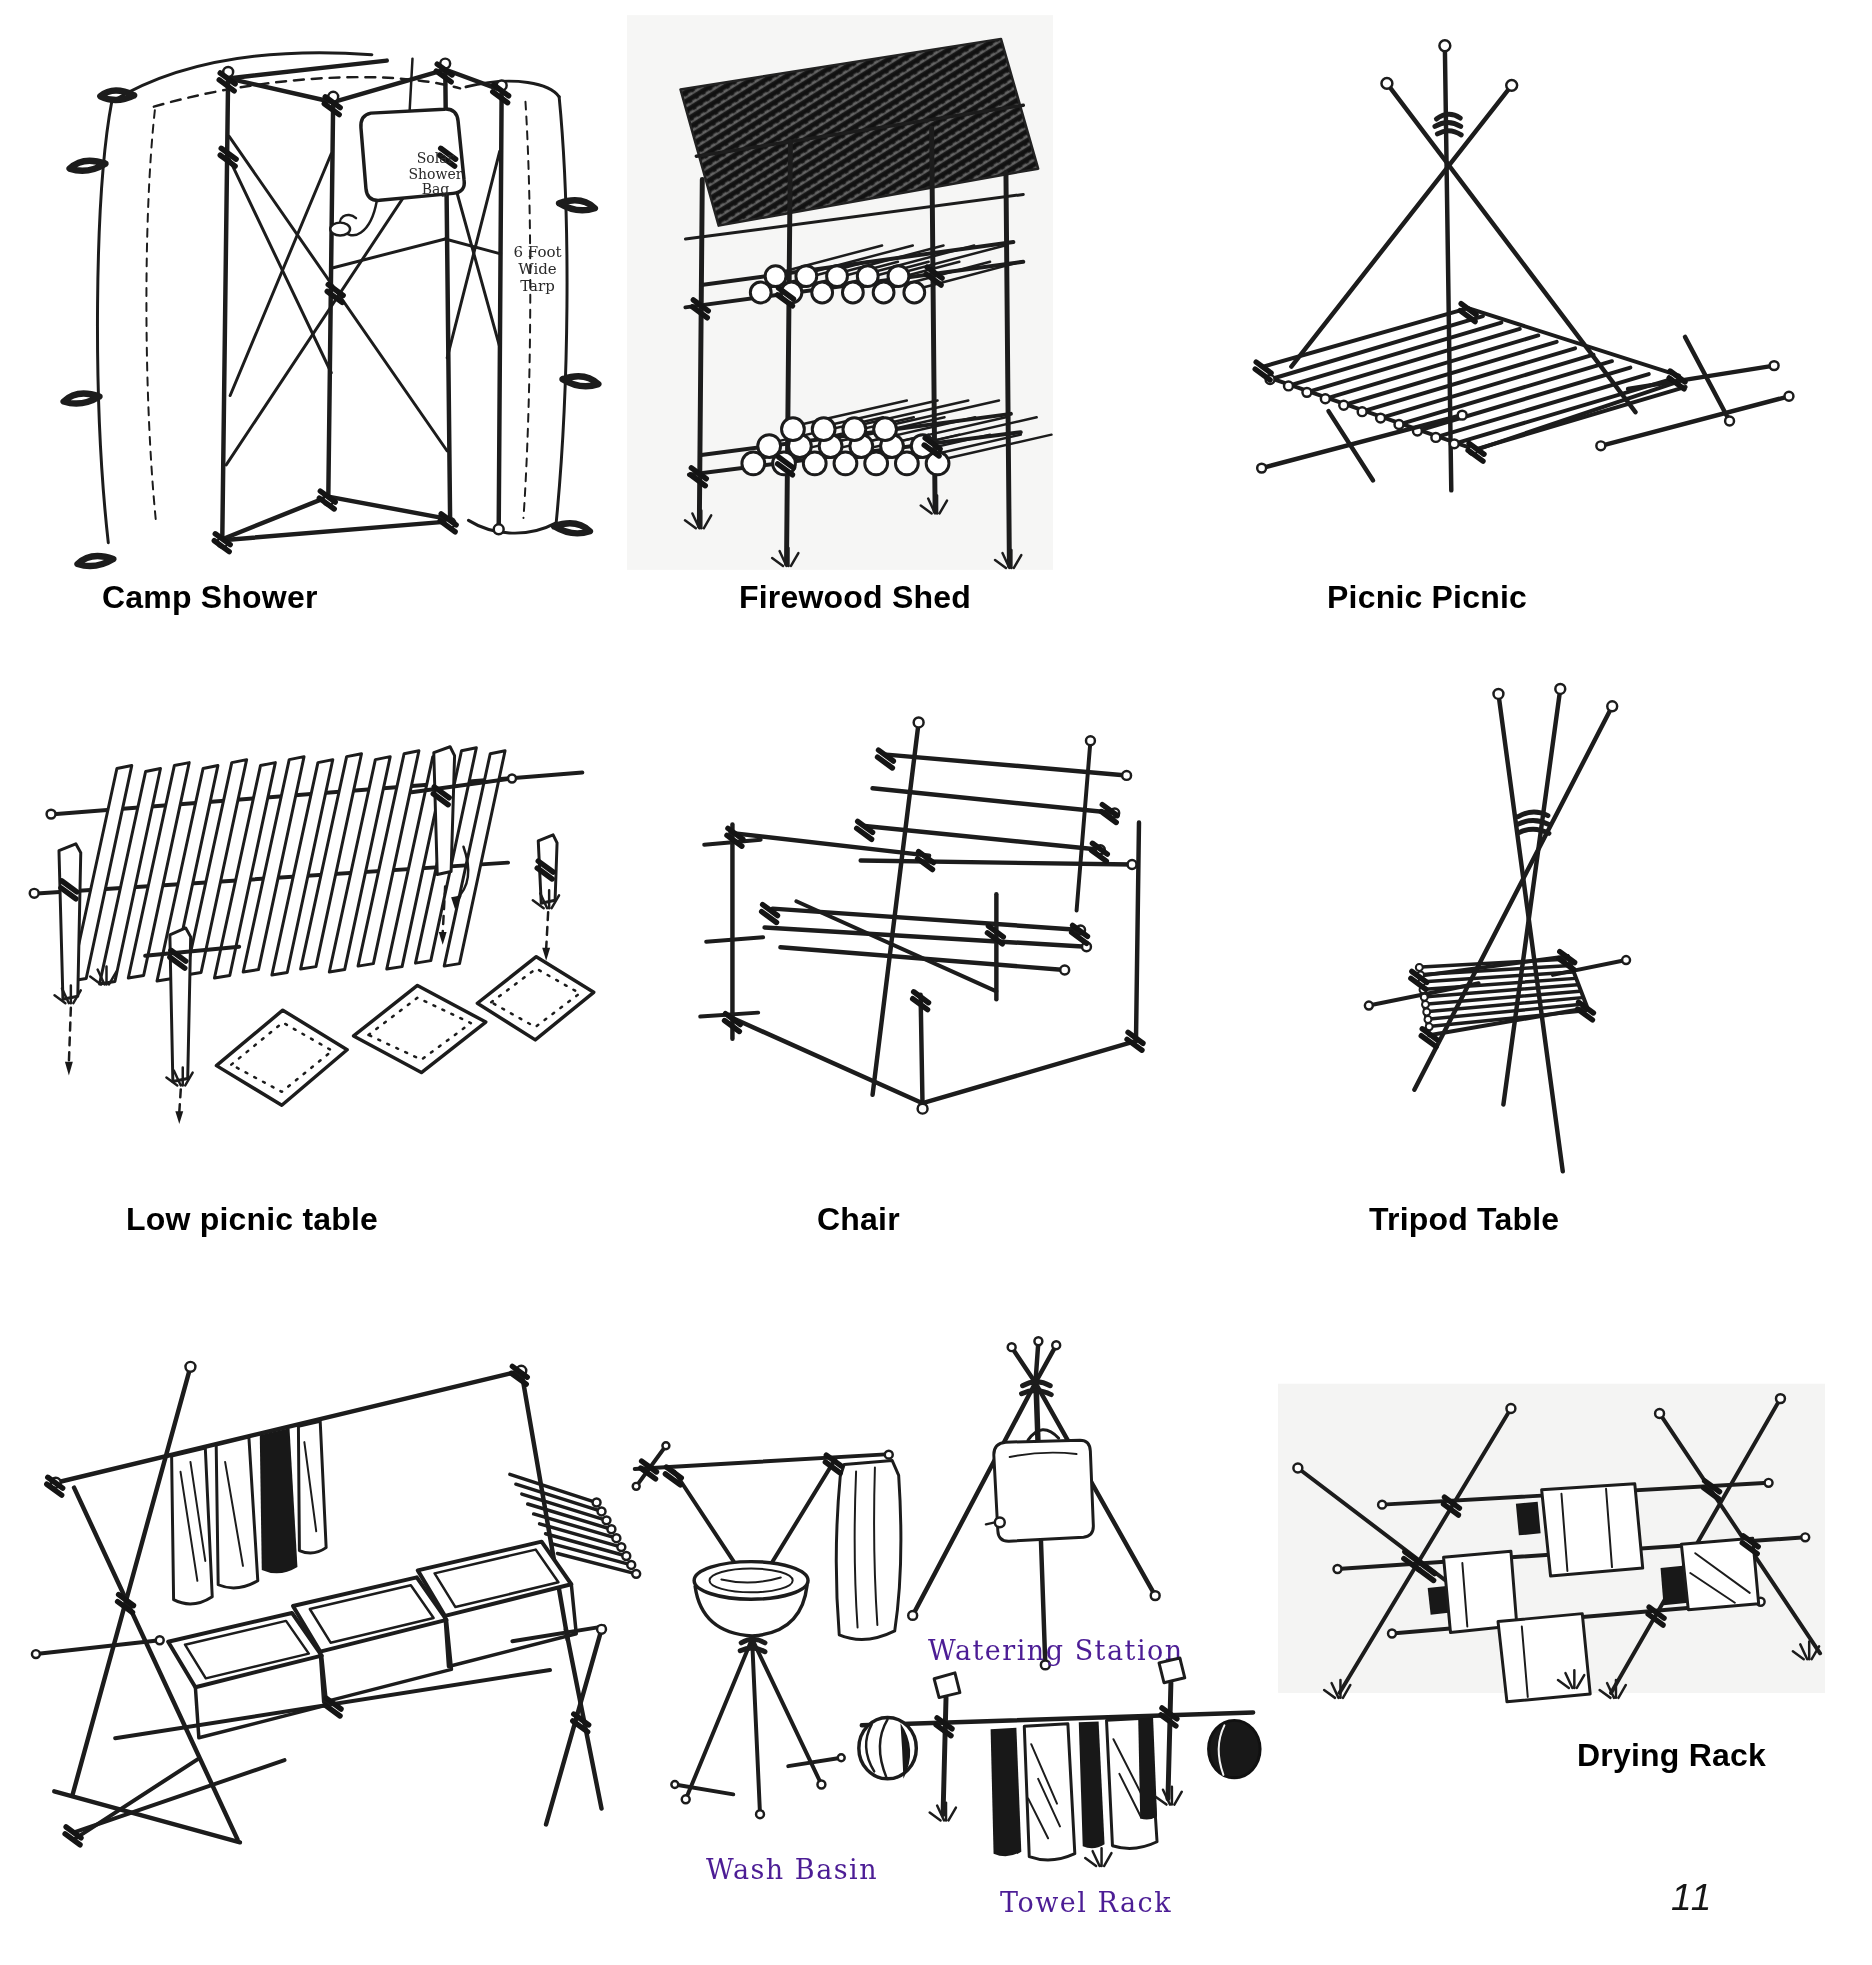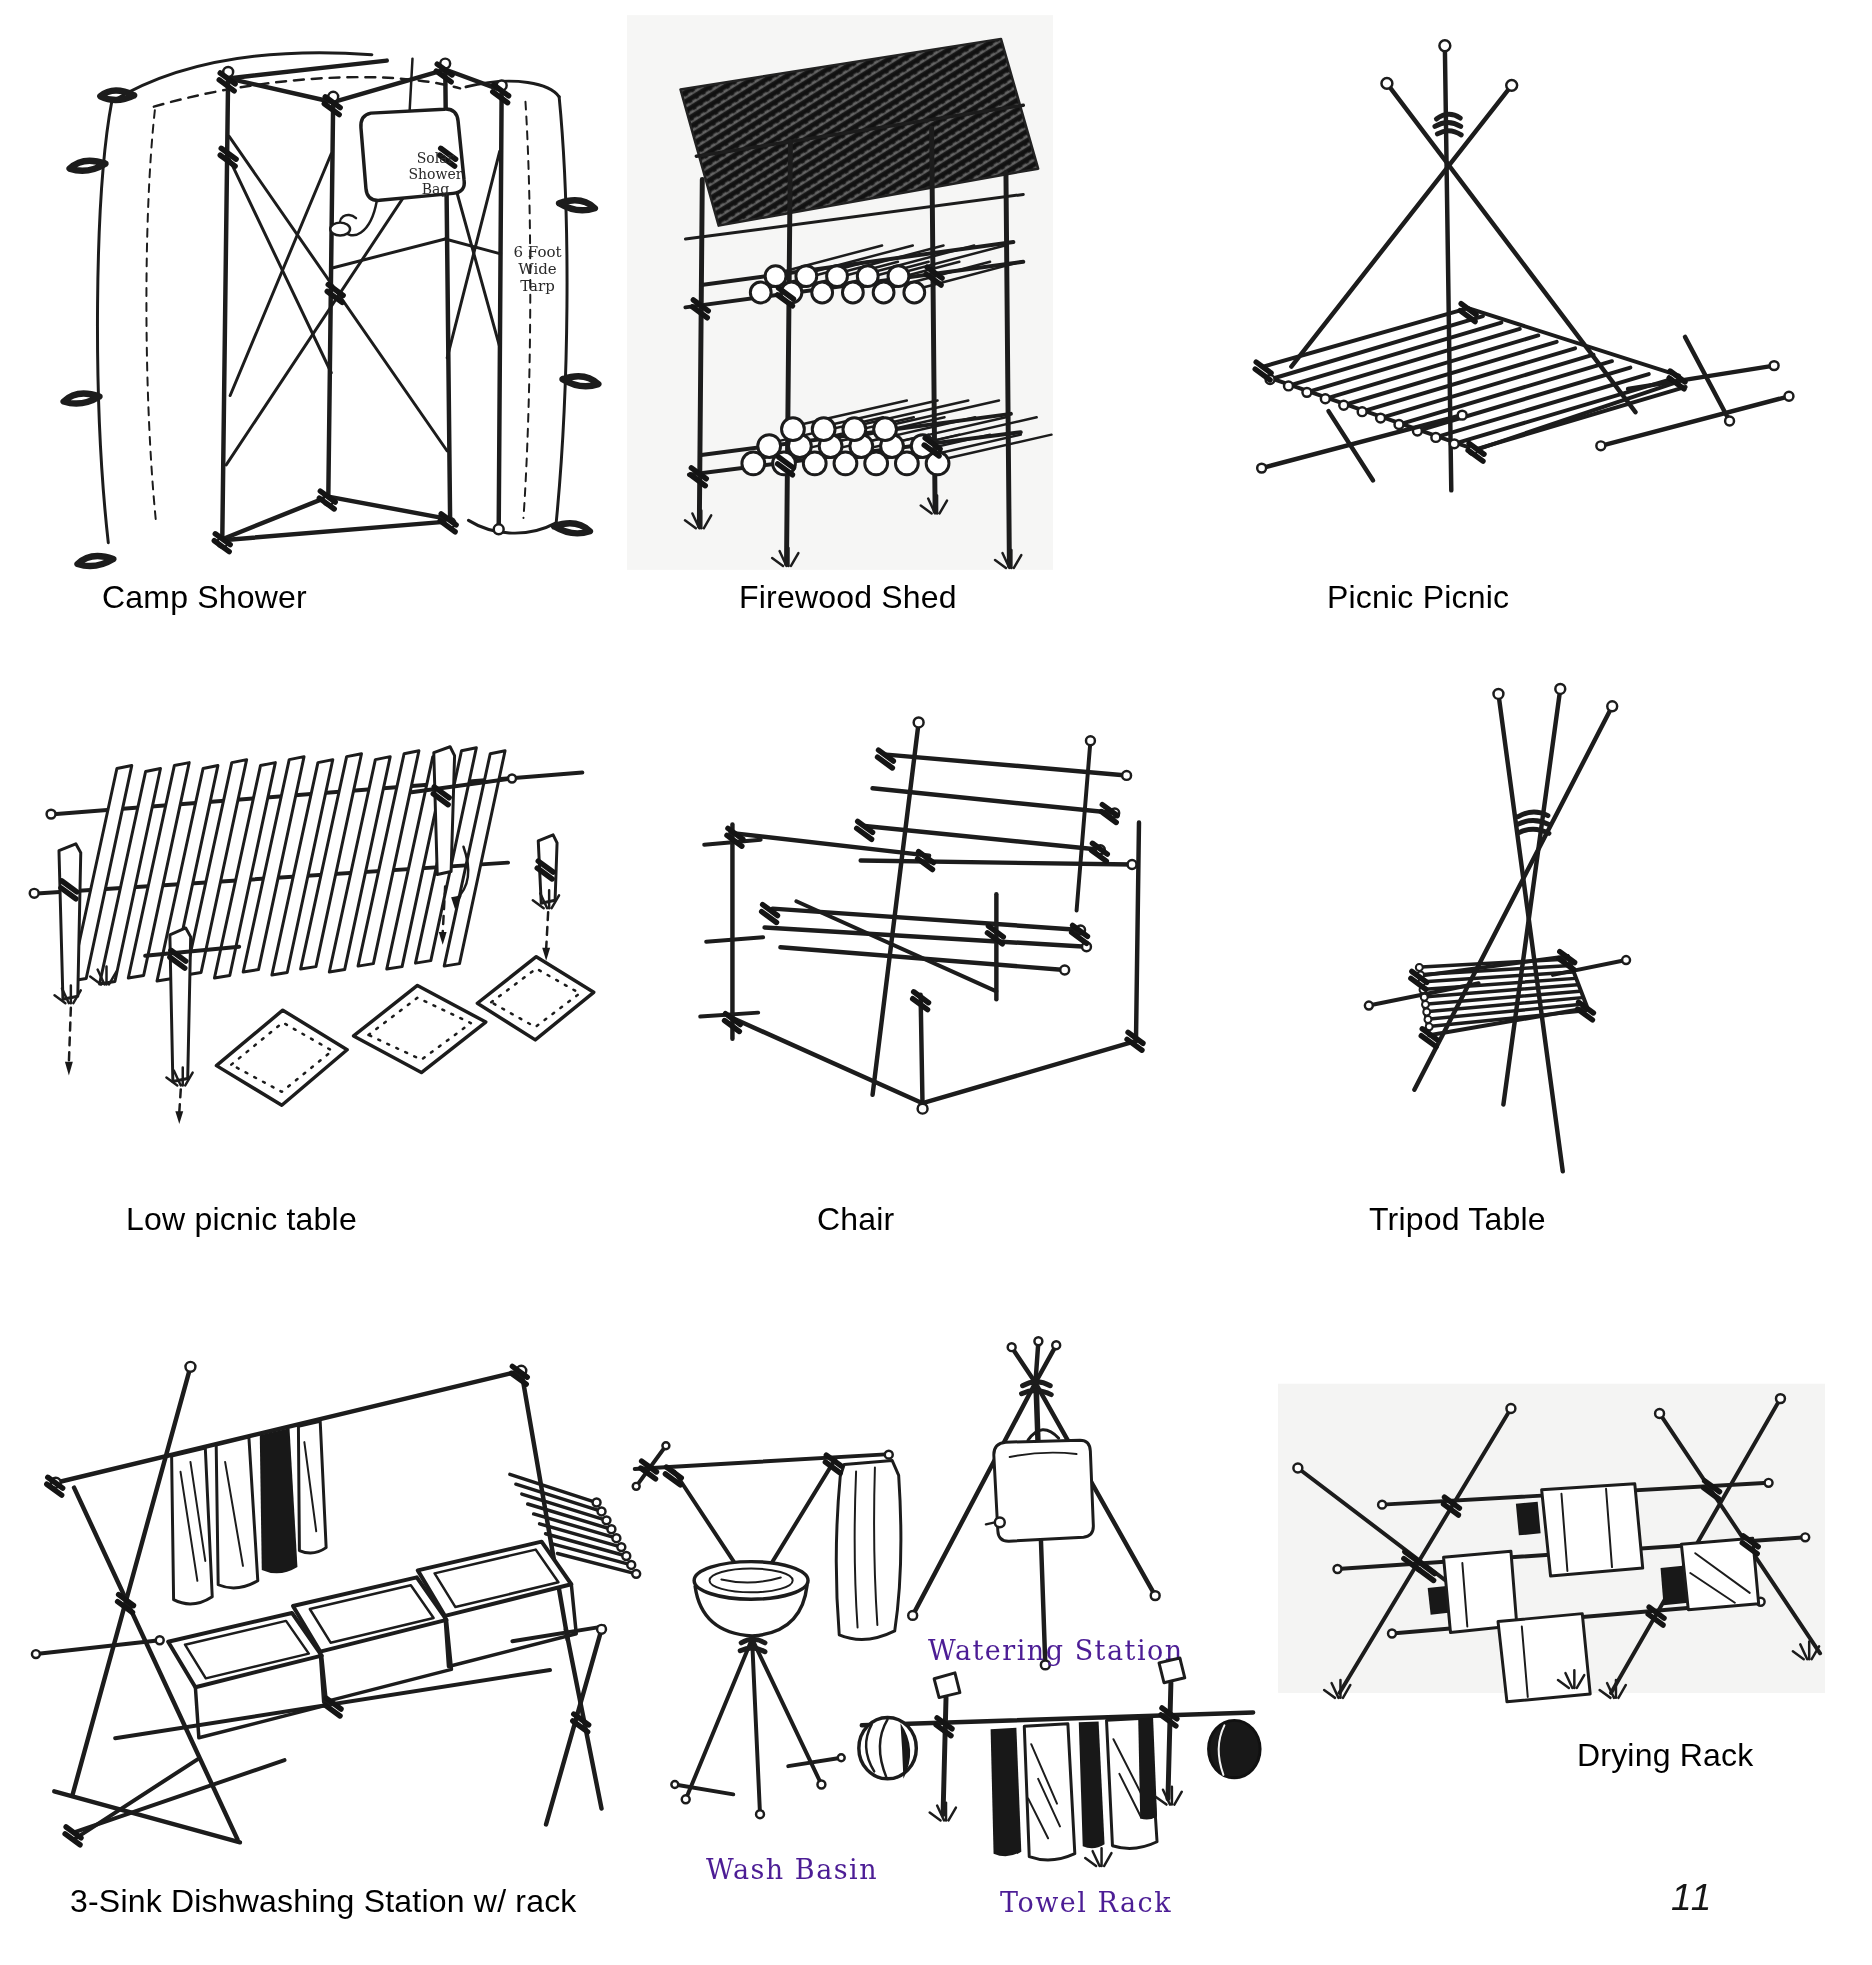--- a/index.html
+++ b/index.html
@@ -8,21 +8,21 @@
     font-family:"Liberation Sans", sans-serif;overflow:hidden;
   }
   .page{position:absolute;inset:0;}
   svg.sketch{
     position:absolute;stroke:#1c1c1c;fill:none;stroke-width:7;
     stroke-linecap:round;stroke-linejoin:round;overflow:visible;
   }
   .fw{fill:#ffffff;}
   .fd{fill:#181818;stroke:none;}
   .caption{
-    position:absolute;font-weight:normal;font-size:32px;color:#000;
+    position:absolute;font-weight:bold;font-size:32px;color:#000;
     white-space:nowrap;letter-spacing:0.2px;
   }
   .hand{
     position:absolute;font-family:"DejaVu Serif", serif;font-size:27px;
     color:#4c1d95;white-space:nowrap;letter-spacing:1.5px;
   }
   .annot{
     position:absolute;font-family:"DejaVu Serif", serif;color:#2a2a2a;
     text-align:center;line-height:1.12;white-space:pre-line;
   }
@@ -559,21 +559,20 @@
       </g>
     <g id="g-lash-sink">
         <path d="M42 311 l30 22 M40 325 l30 22" stroke="#141414" stroke-width="11" fill="none" stroke-linecap="round"></path>
         <path d="M980 87 l30 22 M978 101 l30 22" stroke="#141414" stroke-width="11" fill="none" stroke-linecap="round"></path>
         <path d="M185 548 l30 22 M183 562 l30 22" stroke="#141414" stroke-width="11" fill="none" stroke-linecap="round"></path>
         <path d="M1104 789 l30 22 M1102 803 l30 22" stroke="#141414" stroke-width="11" fill="none" stroke-linecap="round"></path>
         <path d="M79 1017 l30 22 M77 1031 l30 22" stroke="#141414" stroke-width="11" fill="none" stroke-linecap="round"></path>
         <path d="M604 757 l30 22 M602 771 l30 22" stroke="#141414" stroke-width="11" fill="none" stroke-linecap="round"></path>
       </g>
   </svg>
-  <div class="caption" style="left:70px;top:1883px;">3-Sink Dishwashing Station w/ rack</div>
 
   <svg class="sketch" style="left:627px;top:1417px;" width="268" height="416" viewBox="0 0 540 840">
     <line x1="15" y1="105" x2="530" y2="75" stroke-width="8"></line>
     <line x1="18" y1="140" x2="78" y2="58" stroke-width="8"></line>
     <circle cx="18" cy="140" r="7" class="fw" stroke-width="5"></circle>
     <circle cx="78" cy="58" r="7" class="fw" stroke-width="5"></circle>
     <circle cx="528" cy="76" r="8" class="fw" stroke-width="5"></circle>
 
     <path class="fw" d="M438,96 L535,88 L548,118 Q560,300 540,432 Q480,462 428,440 Q415,280 430,120 Z" stroke-width="6"></path>
     <path d="M462,110 Q455,280 465,425 M500,102 Q495,270 505,420" stroke-width="4"></path>

